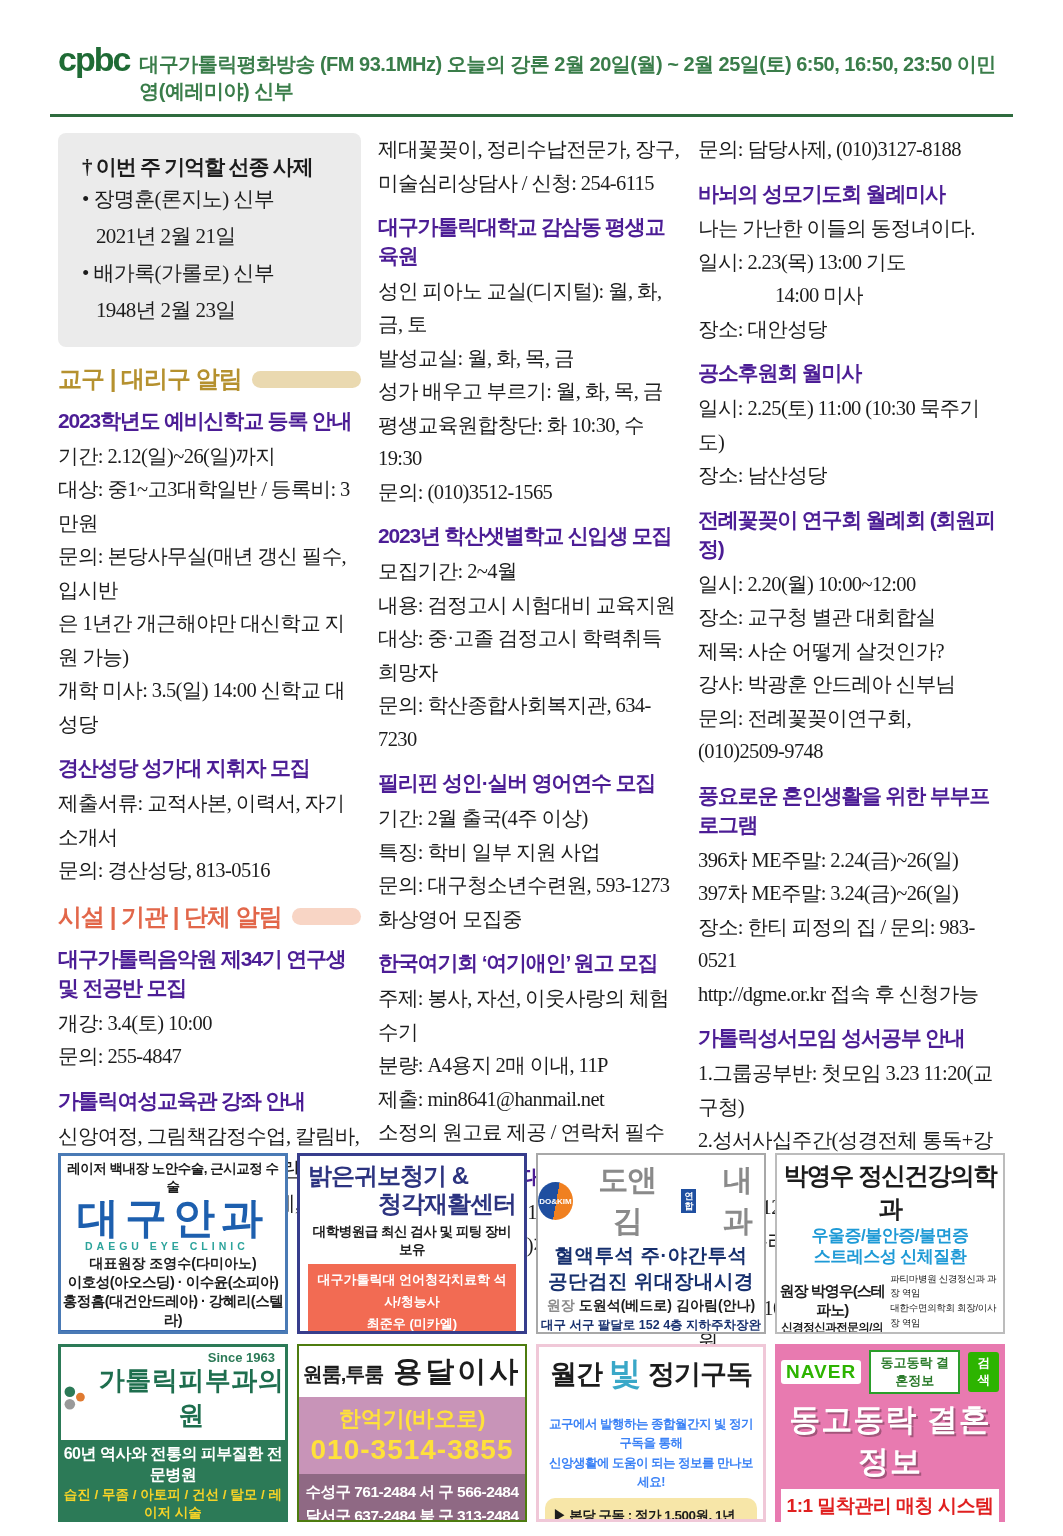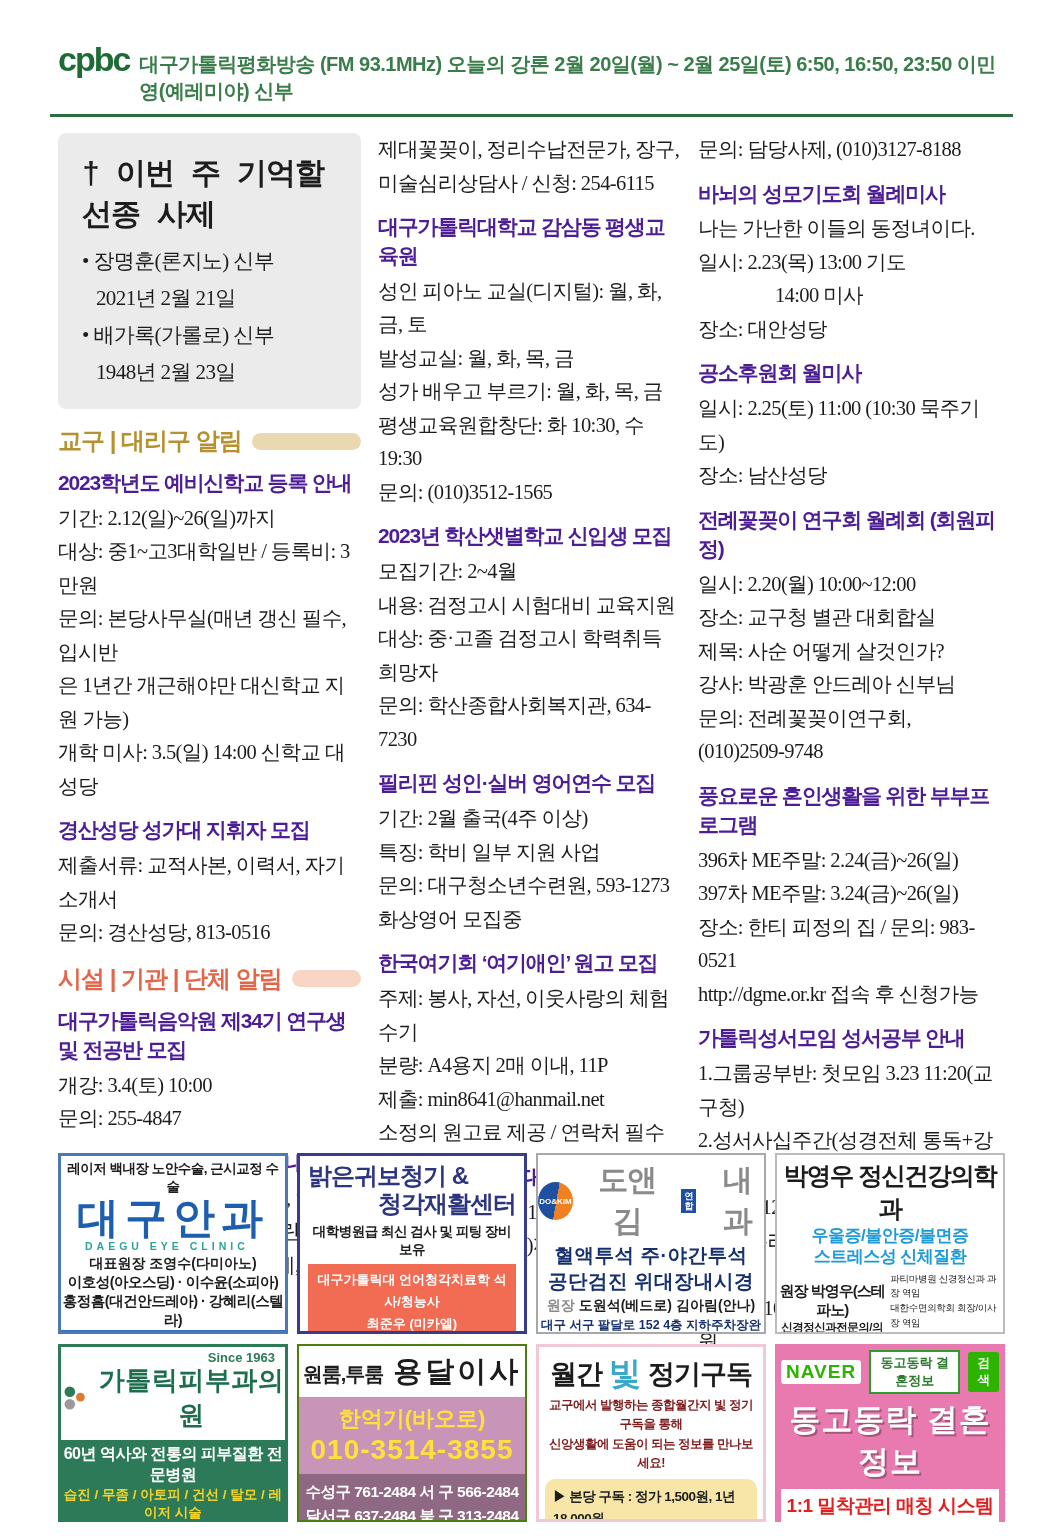--- a/index.html
+++ b/index.html
@@ -24,22 +24,22 @@
   }
 
   
   .columns { display:flex; gap:17px; padding:16px 8px 0 8px; height:1022px; }
   .col { width:303px; flex:0 0 303px; }
 
   .memorial-box {
     background:#ebebeb; border-radius:8px; padding:20px 18px 18px 24px; margin-bottom:16px;
   }
   .memorial-title {
-    font-family:Liberation Mono, monospace; font-weight:800; font-size:30px;
-    margin-bottom:8px; letter-spacing:-1px;
+    font-family:Liberation Serif, serif; font-weight:800; font-size:21px;
+    margin-bottom:0; letter-spacing:-1px;
   }
   .memorial-box .line { font-size:21px; line-height:37px; }
 
   .section-head { display:flex; align-items:center; gap:10px; margin:10px 0 12px 0; }
   .section-head .stitle {
     font-family:"Liberation Sans", sans-serif; font-weight:800; font-size:24px; letter-spacing:-1px;
   }
   .section-head .sbar { flex:1; height:17px; border-radius:9px; }
   .s-gold .stitle { color:#b5912f; }
   .s-gold .sbar { background:#ead9b0; }
@@ -119,21 +119,21 @@
   .ad6-name { color:#ffe13a; font:800 22px "Liberation Sans", sans-serif; }
   .ad6-phone { color:#ffe13a; font:800 28px "Liberation Sans", sans-serif; letter-spacing:1px; }
   .ad6-band2 { background:#8f6984; color:#fff; font:800 15.5px "Liberation Sans", sans-serif;
     margin-top:auto; padding:6px 0; line-height:1.55; letter-spacing:-0.5px; }
 
   
   .ad7 { border:3px solid #f0c8d8; text-align:center; padding:5px 6px; }
   .ad7-head { display:flex; align-items:center; justify-content:center; gap:7px; }
   .ad7-t { font:800 27px "Liberation Sans", sans-serif; letter-spacing:-1px; }
   .ad7-light { color:#3aa8c8; font:800 32px "Liberation Sans", sans-serif; }
-  .ad7-red { color:#7f1d1d; font:800 12.5px "Liberation Sans", sans-serif; line-height:1.55; letter-spacing:-0.5px; margin-top:0; }
+  .ad7-red { color:#3b82f6; font:800 12.5px "Liberation Sans", sans-serif; line-height:1.55; letter-spacing:-0.5px; margin-top:19px; }
   .ad7-box { background:#f7e6a8; border-radius:10px; margin-top:5px; padding:7px 8px; text-align:left; flex:1; }
   .ad7-item { font:700 13.5px "Liberation Sans", sans-serif; line-height:1.65; letter-spacing:-0.5px; }
 
   
   .ad8 { background:#e87ab0; text-align:center; padding:6px 6px; }
   .ad8-top { display:flex; align-items:center; justify-content:center; gap:8px; }
   .ad8-naver { color:#2db400; font:900 19px "Liberation Sans", sans-serif; letter-spacing:1px;
     background:#fff; padding:1px 5px; border-radius:3px; }
   .ad8-search { background:#fff; border:2px solid #2a9e2a; color:#2a7a2a; font:800 13px "Liberation Sans", sans-serif; padding:2px 8px; }
   .ad8-btn { background:#2db400; color:#fff; font:800 12.5px "Liberation Sans", sans-serif; padding:3px 7px; border-radius:3px; }

